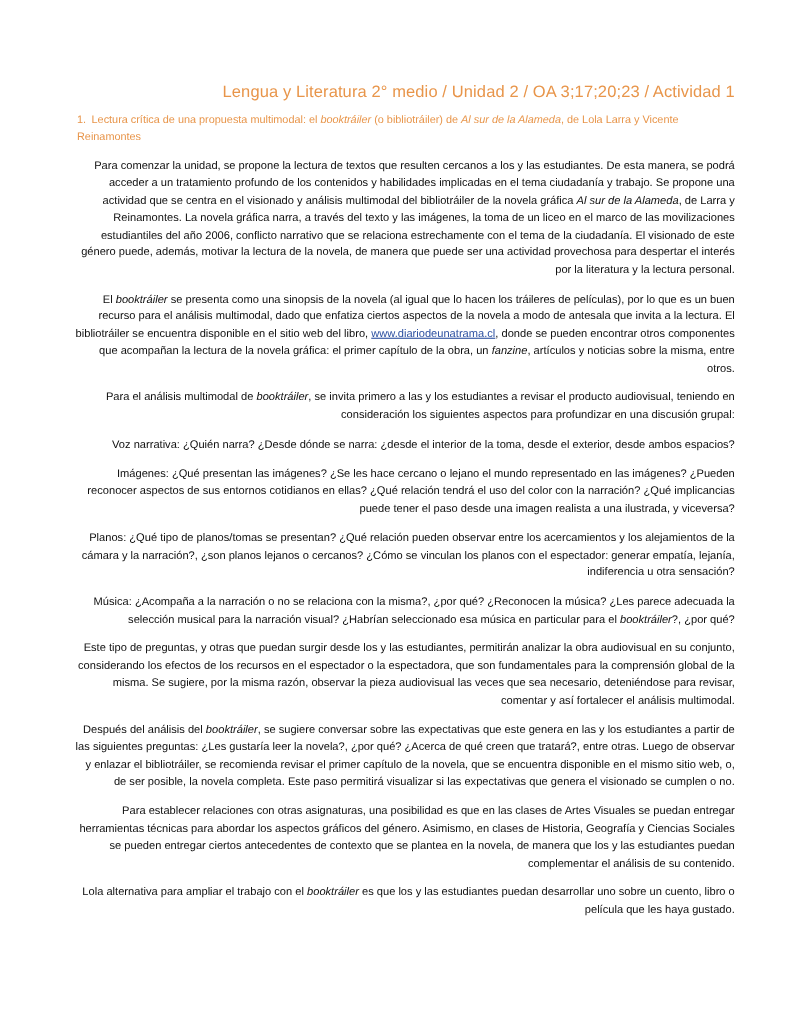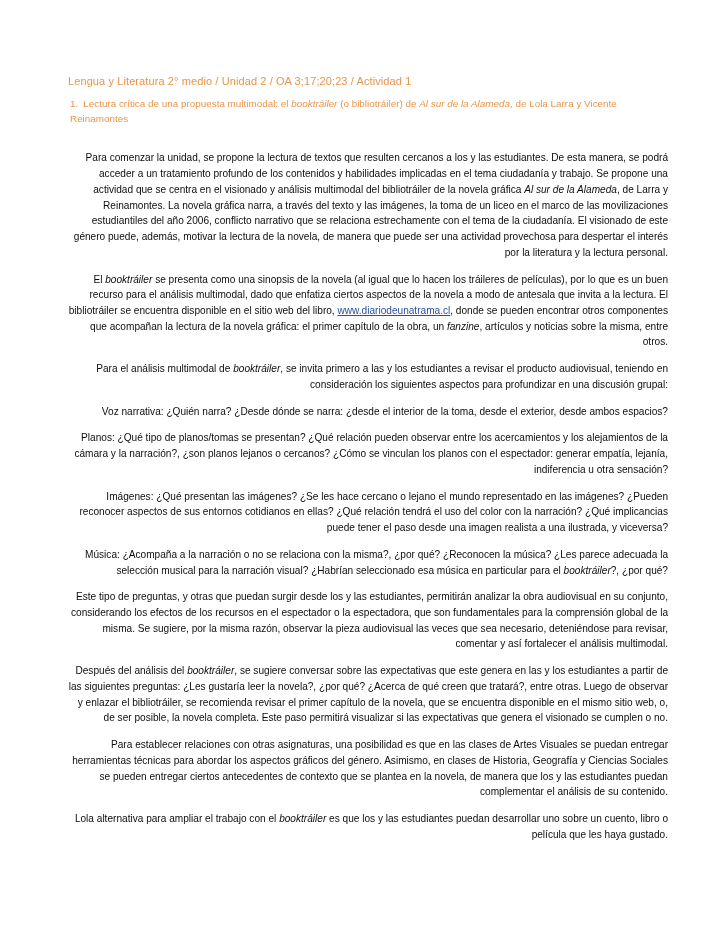--- a/index.html
+++ b/index.html
@@ -15,33 +15,33 @@
     overflow: hidden;
   }
   .page {
     box-sizing: border-box;
     width: 720px;
     height: 932px;
     padding: 74px 52px 20px 68px;
     background: #ffffff;
   }
   .doc-title {
-    text-align: left;
-    font-size: 11px;
+    text-align: right;
+    font-size: 15px;
     font-weight: 400;
     color: #E8954A;
     letter-spacing: 0.1px;
     margin: 0 0 8px 0;
     line-height: 1.3;
   }
   .doc-subtitle {
     font-size: 9.9px;
     color: #E8954A;
     line-height: 1.52;
-    margin: 0 0 24px 0;
+    margin: 0 0 12px 0;
     padding-left: 2px;
     text-align: left;
   }
   .doc-subtitle .num {
     margin-right: 5px;
   }
   p.body-par {
     font-size: 10.1px;
     line-height: 1.56;
     color: #0d0d0d;
@@ -68,22 +68,22 @@
 
   <div class="doc-subtitle">
     <span class="num">1.</span><span>Lectura crítica de una propuesta multimodal: el </span><em>booktráiler</em><span> (o bibliotráiler) de </span><em>Al sur de la Alameda</em><span>, de Lola Larra y Vicente Reinamontes</span>
   </div>
 
   <div id="body-container">
       <p class="body-par"><span>Para comenzar la unidad, se propone la lectura de textos que resulten cercanos a los y las estudiantes. De esta manera, se podrá acceder a un tratamiento profundo de los contenidos y habilidades implicadas en el tema ciudadanía y trabajo. Se propone una actividad que se centra en el visionado y análisis multimodal del bibliotráiler de la novela gráfica </span><em>Al sur de la Alameda</em><span>, de Larra y Reinamontes. La novela gráfica narra, a través del texto y las imágenes, la toma de un liceo en el marco de las movilizaciones estudiantiles del año 2006, conflicto narrativo que se relaciona estrechamente con el tema de la ciudadanía. El visionado de este género puede, además, motivar la lectura de la novela, de manera que puede ser una actividad provechosa para despertar el interés por la literatura y la lectura personal.</span></p>
       <p class="body-par"><span>El </span><em>booktráiler</em><span> se presenta como una sinopsis de la novela (al igual que lo hacen los tráileres de películas), por lo que es un buen recurso para el análisis multimodal, dado que enfatiza ciertos aspectos de la novela a modo de antesala que invita a la lectura. El bibliotráiler se encuentra disponible en el sitio web del libro, </span><a class="doc-link" href="#">www.diariodeunatrama.cl</a><span>, donde se pueden encontrar otros componentes que acompañan la lectura de la novela gráfica: el primer capítulo de la obra, un </span><em>fanzine</em><span>, artículos y noticias sobre la misma, entre otros.</span></p>
       <p class="body-par"><span>Para el análisis multimodal de </span><em>booktráiler</em><span>, se invita primero a las y los estudiantes a revisar el producto audiovisual, teniendo en consideración los siguientes aspectos para profundizar en una discusión grupal:</span></p>
       <p class="body-par"><span>Voz narrativa: ¿Quién narra? ¿Desde dónde se narra: ¿desde el interior de la toma, desde el exterior, desde ambos espacios?</span></p>
+      <p class="body-par"><span>Imágenes: ¿Qué presentan las imágenes? ¿Se les hace cercano o lejano el mundo representado en las imágenes? ¿Pueden reconocer aspectos de sus entornos cotidianos en ellas? ¿Qué relación tendrá el uso del color con la narración? ¿Qué implicancias puede tener el paso desde una imagen realista a una ilustrada, y viceversa?</span></p>
       <p class="body-par"><span>Planos: ¿Qué tipo de planos/tomas se presentan? ¿Qué relación pueden observar entre los acercamientos y los alejamientos de la cámara y la narración?, ¿son planos lejanos o cercanos? ¿Cómo se vinculan los planos con el espectador: generar empatía, lejanía, indiferencia u otra sensación?</span></p>
-      <p class="body-par"><span>Imágenes: ¿Qué presentan las imágenes? ¿Se les hace cercano o lejano el mundo representado en las imágenes? ¿Pueden reconocer aspectos de sus entornos cotidianos en ellas? ¿Qué relación tendrá el uso del color con la narración? ¿Qué implicancias puede tener el paso desde una imagen realista a una ilustrada, y viceversa?</span></p>
       <p class="body-par"><span>Música: ¿Acompaña a la narración o no se relaciona con la misma?, ¿por qué? ¿Reconocen la música? ¿Les parece adecuada la selección musical para la narración visual? ¿Habrían seleccionado esa música en particular para el </span><em>booktráiler</em><span>?, ¿por qué?</span></p>
       <p class="body-par"><span>Este tipo de preguntas, y otras que puedan surgir desde los y las estudiantes, permitirán analizar la obra audiovisual en su conjunto, considerando los efectos de los recursos en el espectador o la espectadora, que son fundamentales para la comprensión global de la misma. Se sugiere, por la misma razón, observar la pieza audiovisual las veces que sea necesario, deteniéndose para revisar, comentar y así fortalecer el análisis multimodal.</span></p>
       <p class="body-par"><span>Después del análisis del </span><em>booktráiler</em><span>, se sugiere conversar sobre las expectativas que este genera en las y los estudiantes a partir de las siguientes preguntas: ¿Les gustaría leer la novela?, ¿por qué? ¿Acerca de qué creen que tratará?, entre otras. Luego de observar y enlazar el bibliotráiler, se recomienda revisar el primer capítulo de la novela, que se encuentra disponible en el mismo sitio web, o, de ser posible, la novela completa. Este paso permitirá visualizar si las expectativas que genera el visionado se cumplen o no.</span></p>
       <p class="body-par"><span>Para establecer relaciones con otras asignaturas, una posibilidad es que en las clases de Artes Visuales se puedan entregar herramientas técnicas para abordar los aspectos gráficos del género. Asimismo, en clases de Historia, Geografía y Ciencias Sociales se pueden entregar ciertos antecedentes de contexto que se plantea en la novela, de manera que los y las estudiantes puedan complementar el análisis de su contenido.</span></p>
       <p class="body-par"><span>Lola alternativa para ampliar el trabajo con el </span><em>booktráiler</em><span> es que los y las estudiantes puedan desarrollar uno sobre un cuento, libro o película que les haya gustado.</span></p>
     </div>
 
 </div>
 
 </body></html>

